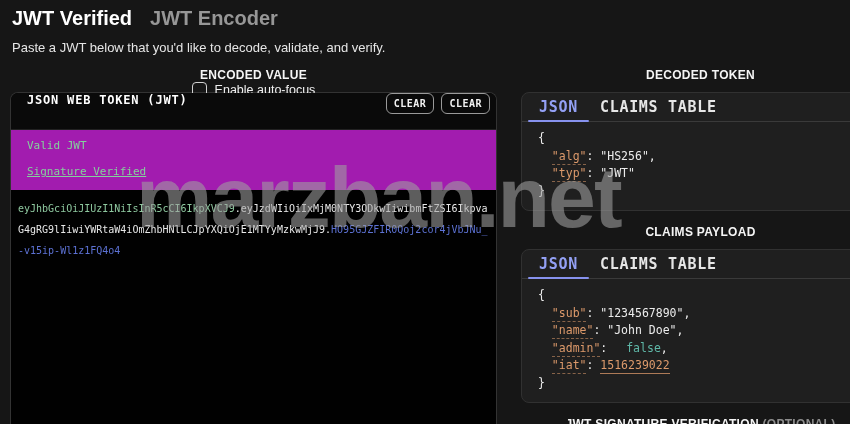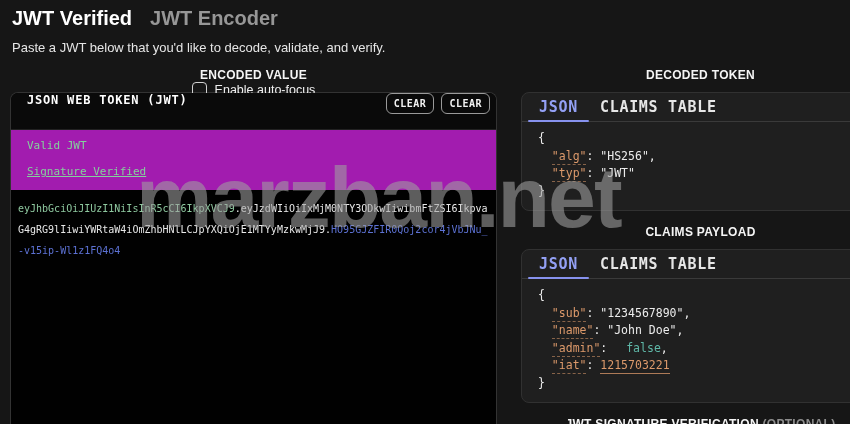--- a/index.html
+++ b/index.html
@@ -150,21 +150,21 @@
       </div>
       <div class="json-card" id="payload-card">
         <div class="tabs">
             <div class="tab active">JSON</div>
             <div class="tab">CLAIMS TABLE</div>
           </div>
         <div class="code">{
   <span class="k">"sub"</span>: <span class="v-str">"1234567890"</span>,
   <span class="k">"name"</span>: <span class="v-str">"John Doe"</span>,
   <span class="k">"admin"</span>: <span class="v-bool">false</span>,
-  <span class="k">"iat"</span>: <span class="v-num u">1215703221</span>
+  <span class="k">"iat"</span>: <span class="v-num u">1516239022</span>
 }</div>
       </div>
 
       <div class="label-row mt-label">
         <div class="sec-label">
           <span>JWT SIGNATURE VERIFICATION</span>
           <span class="opt"> </span><span class="opt">(OPTIONAL)</span>
         </div>
       </div>
     </div>

